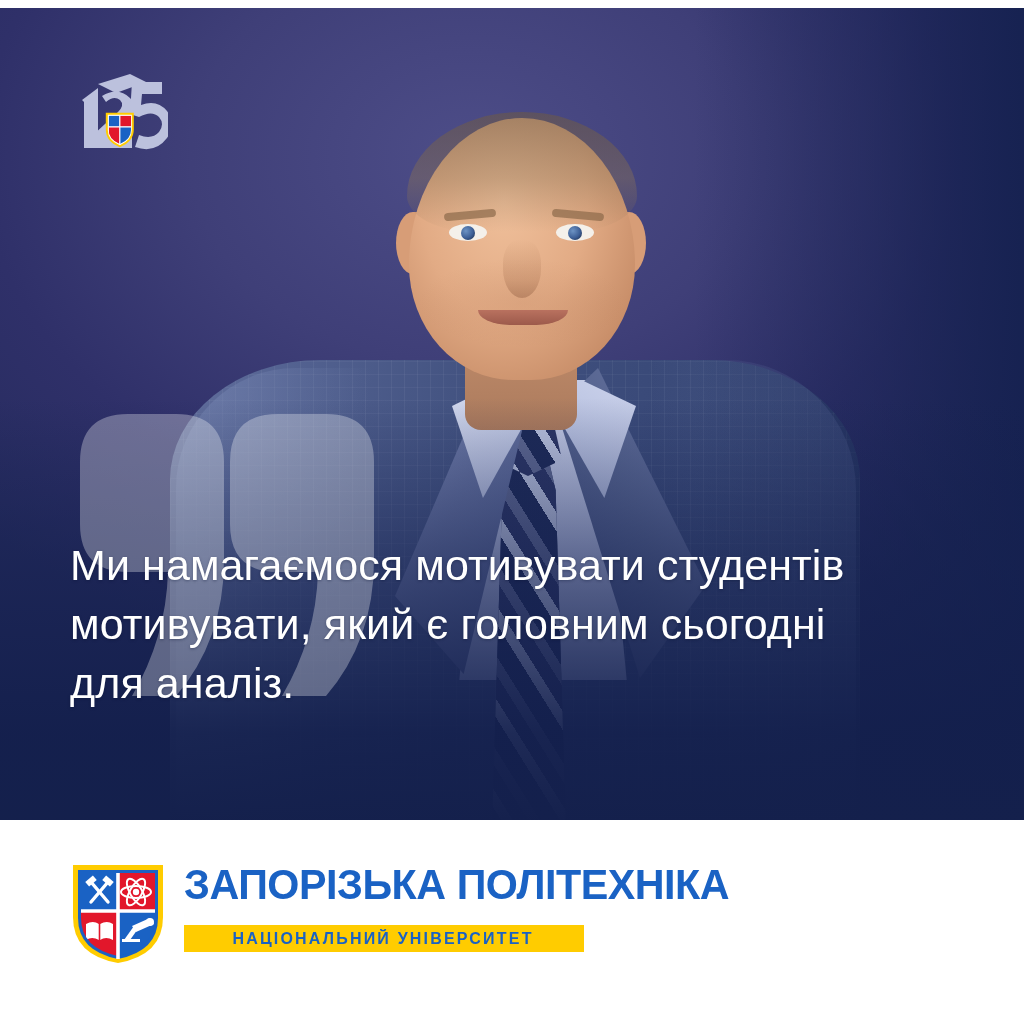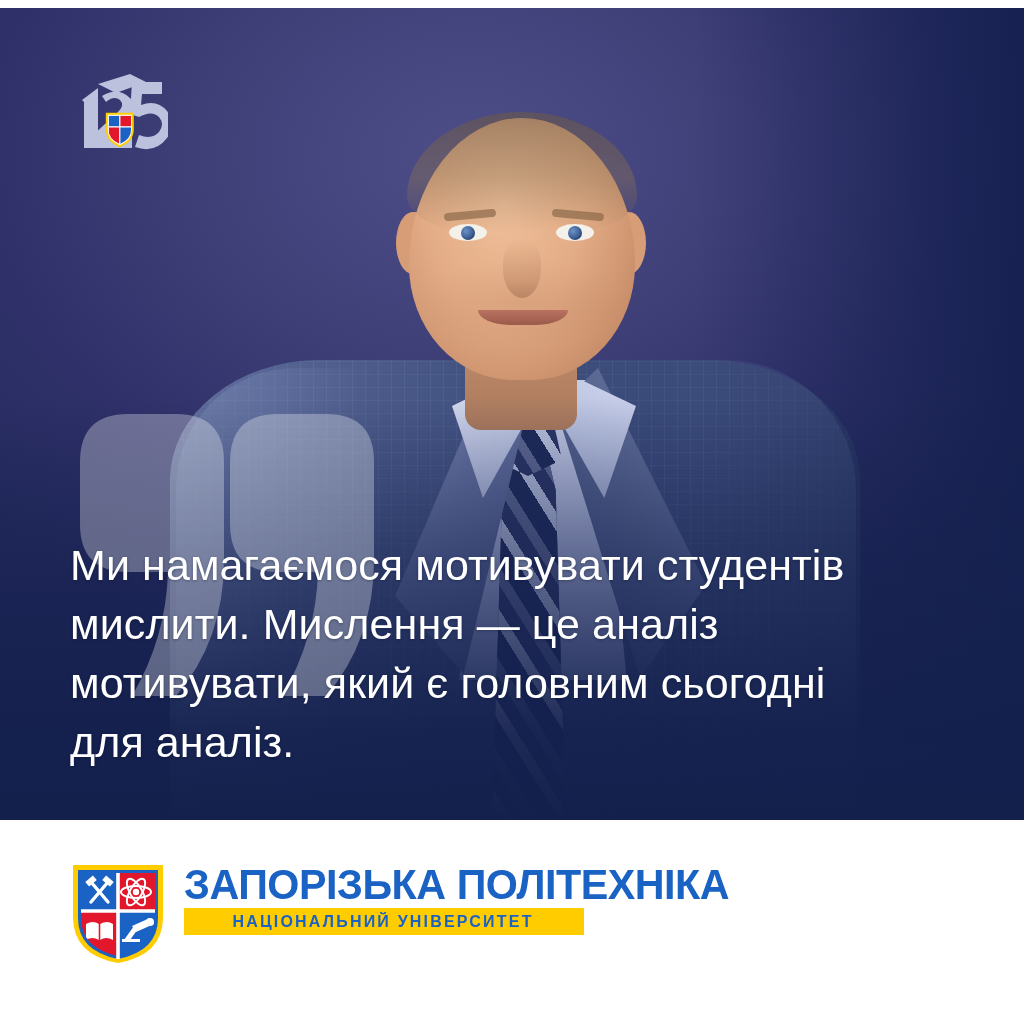--- a/index.html
+++ b/index.html
@@ -209,21 +209,21 @@
     font-weight:bold;
     letter-spacing:-0.5px;
     line-height:44px;
     font-stretch:condensed;
     transform:scaleX(0.96);
     transform-origin:left center;
     white-space:nowrap;
   }
   .wm-sub-band {
     background:#ffcc00;
-    margin-top:2px;
+    margin-top:19px;
     padding:5px 10px 5px 8px;
     width:400px;
   }
   .wm-sub {
     color:#1a62c4;
     font-size:16px;
     font-weight:bold;
     letter-spacing:2.2px;
     line-height:17px;
     text-align:center;
@@ -306,21 +306,20 @@
       <svg viewBox="0 0 310 320" xmlns="http://www.w3.org/2000/svg">
         <g fill="#ffffff">
           <path d="M8 66 q0 -48 48 -48 h48 q48 0 48 48 v98 q0 80 -48 136 h-44 q34 -58 36 -124 h-40 q-48 0 -48 -48 Z"></path>
           <path d="M158 66 q0 -48 48 -48 h48 q48 0 48 48 v98 q0 80 -48 136 h-44 q34 -58 36 -124 h-40 q-48 0 -48 -48 Z"></path>
         </g>
       </svg>
     </div>
 
     <div class="quote-text">
       <p>Ми намагаємося мотивувати студентів</p>
-      <p>мислити. Мислення — це аналіз</p>
       <p>мотивувати, який є головним сьогодні</p>
       <p>для аналіз.</p>
     </div>
   </div>
 
   <div class="footer">
     <div class="footer-logo">
 
       <div class="crest">
         <svg viewBox="0 0 96 104" xmlns="http://www.w3.org/2000/svg">

